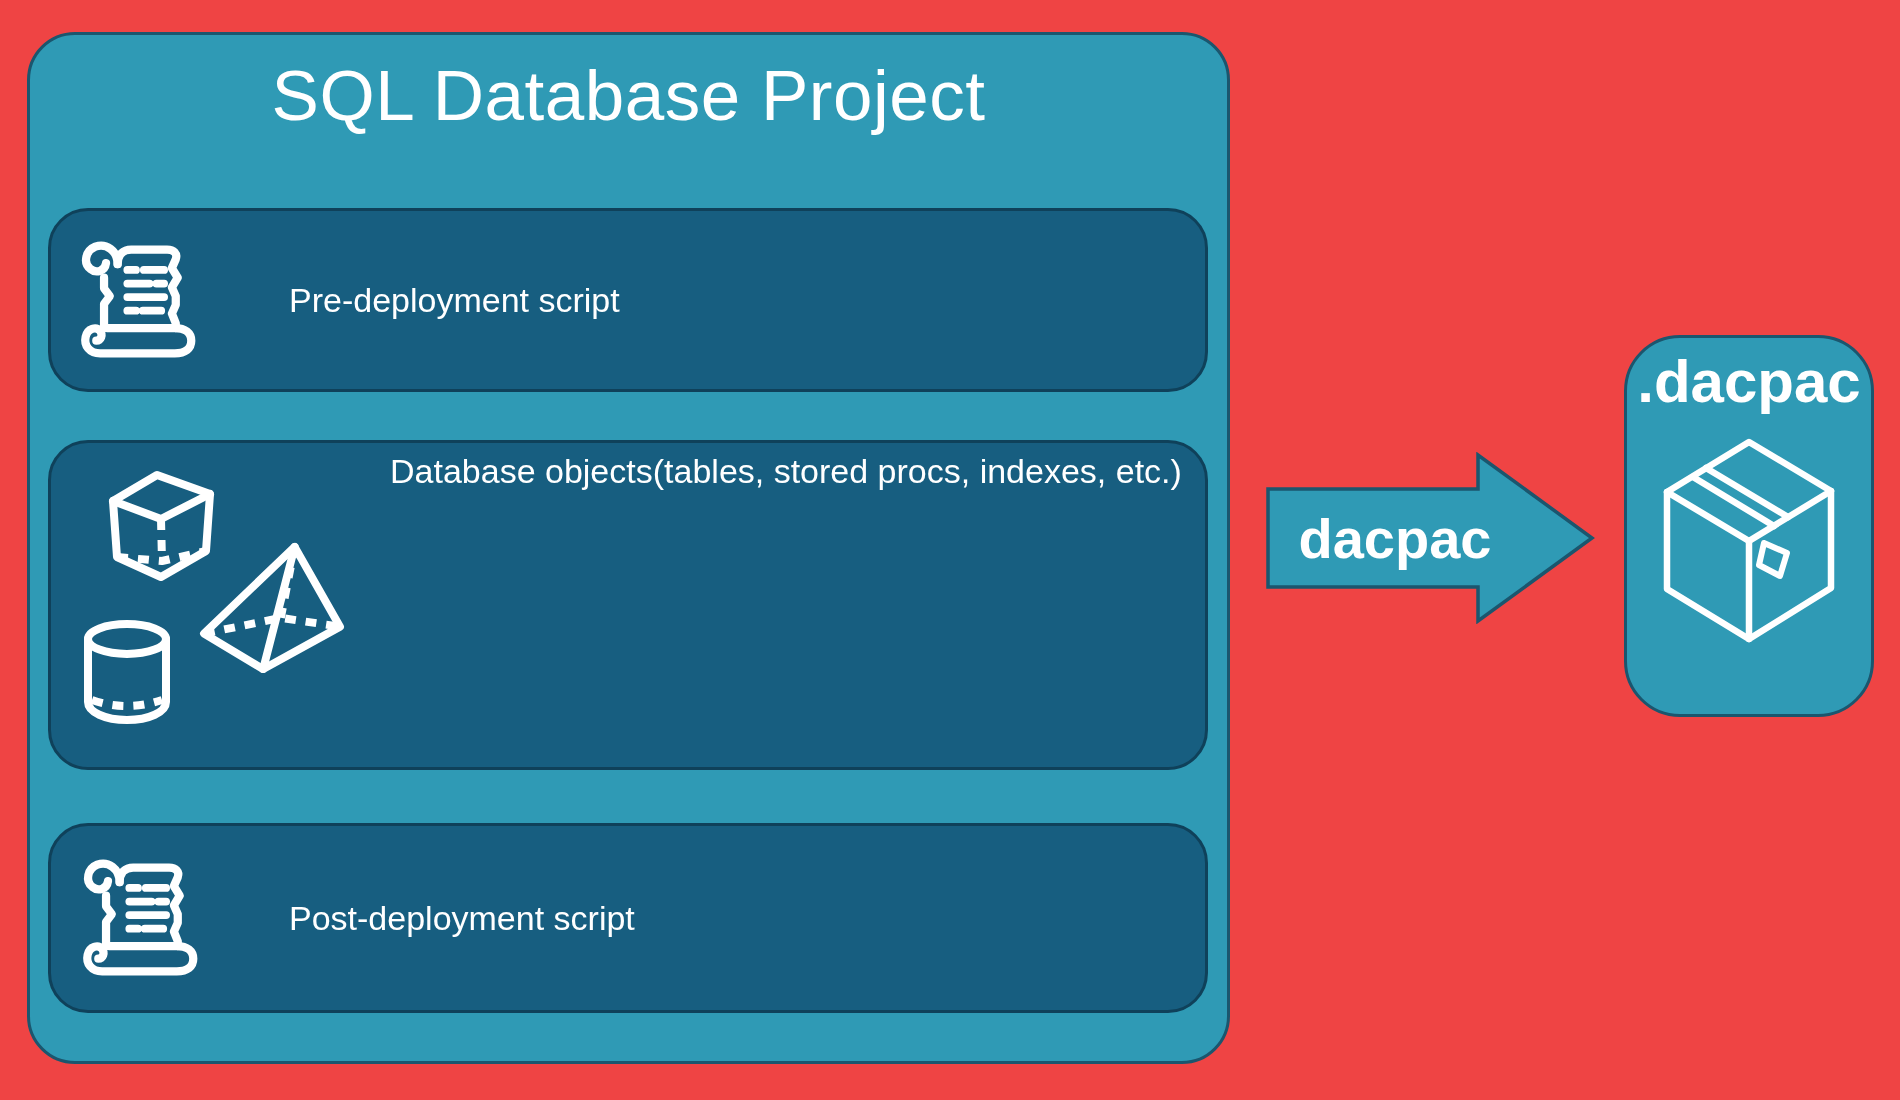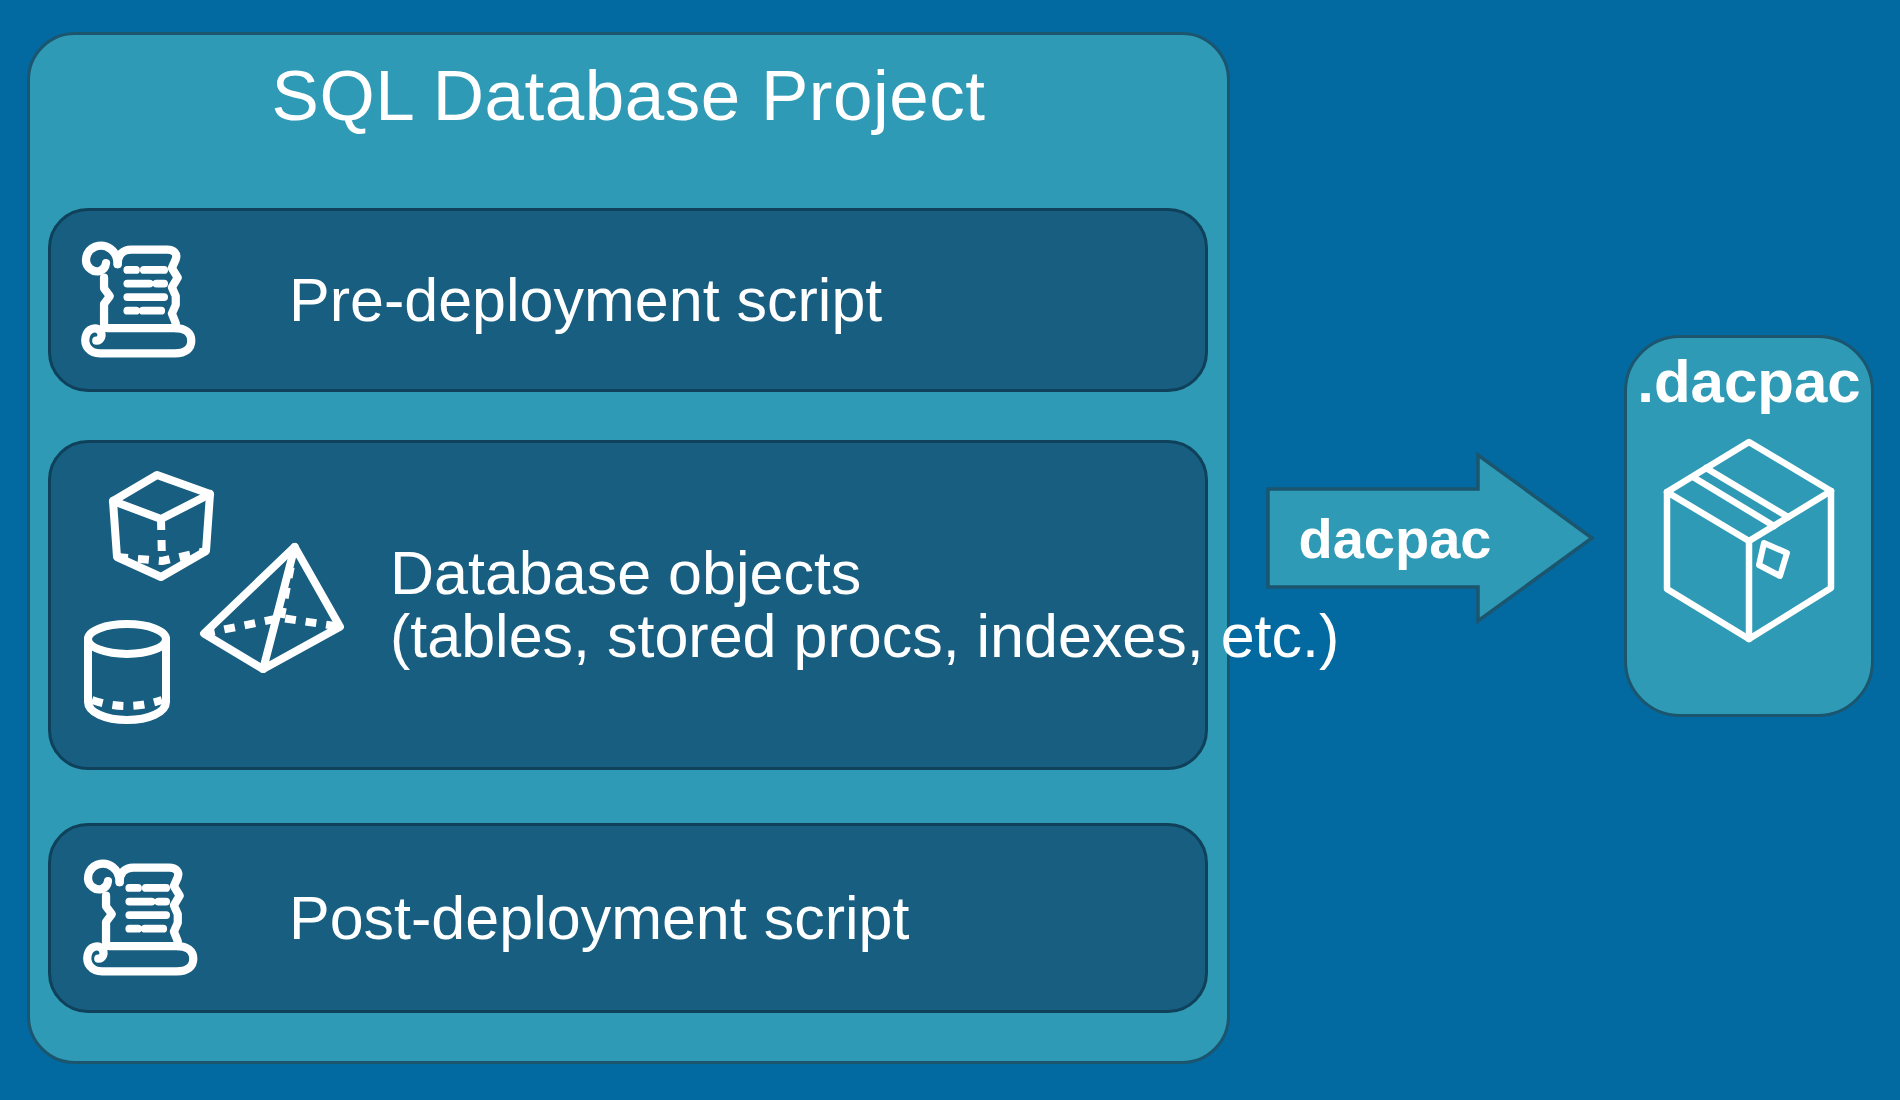--- a/index.html
+++ b/index.html
@@ -1,38 +1,38 @@
 <!DOCTYPE html>
 <html><head>
 <meta charset="utf-8">
 <style>
   html,body{margin:0;padding:0;background:#ffffff;}
-  #canvas{position:relative;width:1900px;height:1100px;background:#0369a1;
+  #canvas{position:relative;width:1900px;height:1100px;background:#ef4444;
           font-family:"Liberation Sans",sans-serif;overflow:hidden;}
   .abs{position:absolute;}
 
   
   #project-box{left:27px;top:32px;width:1203px;height:1032px;
                background:#2F9AB5;border:3px solid #1B566E;border-radius:48px;
                box-sizing:border-box;}
   #project-title{left:27px;top:52px;width:1203px;height:86px;
                  display:flex;align-items:center;justify-content:center;
                  color:#ffffff;font-size:71px;letter-spacing:.5px;white-space:nowrap;}
 
   
   .panel{left:48px;width:1160px;background:#175E80;border:3px solid #0F415A;
          border-radius:40px;box-sizing:border-box;}
   #panel-pre{top:208px;height:184px;}
   #panel-objects{top:440px;height:330px;}
   #panel-post{top:823px;height:190px;}
 
-  .panel-label{color:#ffffff;font-size:61px;display:flex;align-items:center;white-space:nowrap;}
+  .panel-label{color:#ffffff;font-size:34px;display:flex;align-items:center;white-space:nowrap;}
   #pre-label{left:289px;top:208px;height:184px;}
   #post-label{left:289px;top:823px;height:190px;}
-  #objects-label{left:390px;top:440px;height:330px;flex-direction:column;
+  #objects-label{left:390px;top:440px;height:330px;
                  align-items:flex-start;justify-content:center;line-height:63px;}
 
   
   svg.icon{display:block;}
   .stroke{fill:none;stroke:#ffffff;stroke-linecap:round;stroke-linejoin:round;}
   .dash{stroke-dasharray:11 10;stroke-linecap:butt;}
 
   #scroll-icon-pre{left:74px;top:234px;}
   #scroll-icon-post{left:76px;top:852px;}
   #cube-icon{left:104px;top:468px;}

